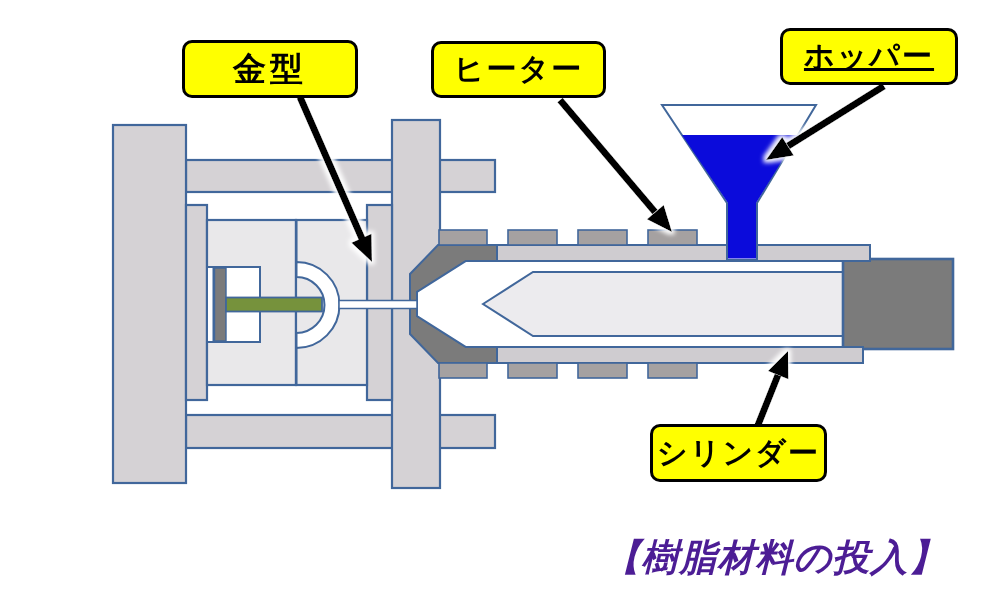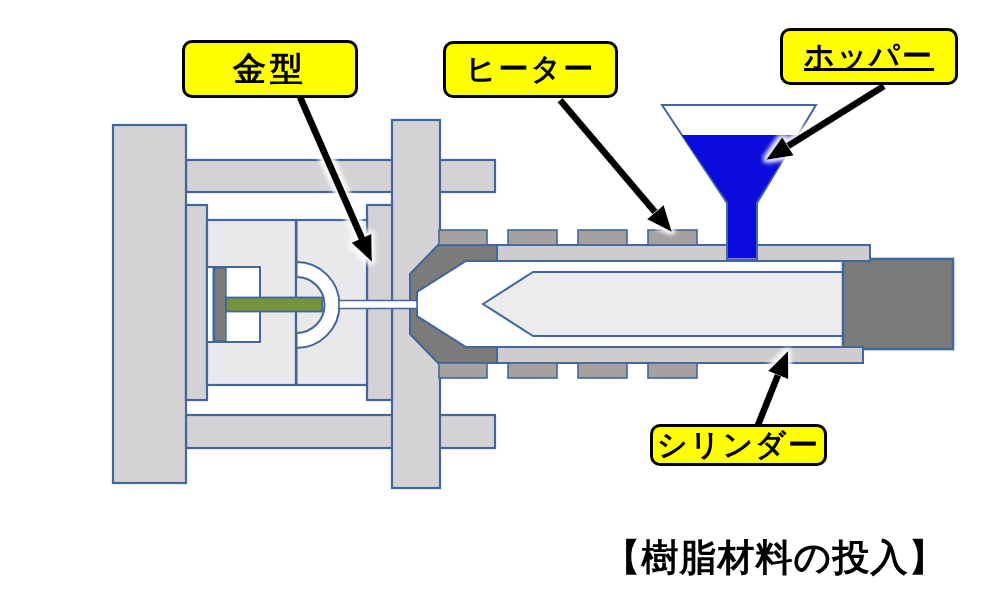--- a/index.html
+++ b/index.html
@@ -8,27 +8,27 @@
     font-family:"Liberation Sans","DejaVu Sans",sans-serif;
   }
   #machine-svg{position:absolute;left:0;top:0;z-index:1;}
   .callout{
     position:absolute;z-index:3;display:flex;align-items:center;justify-content:center;
     background:#ffff00;border:3px solid #000000;border-radius:10px;
     color:#000000;font-size:30px;font-weight:600;letter-spacing:2px;white-space:nowrap;
     box-sizing:border-box;
   }
   #label-mold    {left:182px;top:40px;width:176px;height:58px;font-size:33px;letter-spacing:4px;}
-  #label-heater  {left:443px;top:41px;width:175px;height:57px;}
+  #label-heater  {left:431px;top:41px;width:175px;height:57px;}
   #label-hopper  {left:780px;top:28px;width:178px;height:57px;text-decoration:underline;}
-  #label-cylinder{left:650px;top:424px;width:177px;height:42px;}
+  #label-cylinder{left:650px;top:424px;width:177px;height:58px;}
   #caption{
     position:absolute;z-index:3;left:575px;top:533px;width:400px;height:50px;
     display:flex;align-items:center;justify-content:center;
-    color:#000000;font-size:37px;font-weight:700;letter-spacing:1px;white-space:nowrap;
+    color:#4c1d95;font-size:37px;font-weight:700;letter-spacing:1px;white-space:nowrap;font-style:italic;
   }
   
   .frame {fill:#d5d2d5;stroke:#41679b;stroke-width:2.2;}
   .mold  {fill:#e9e8ea;stroke:#41679b;stroke-width:2.2;}
   .wall  {fill:#cfccd0;stroke:#41679b;stroke-width:2;}
   .heater{fill:#a5a1a1;stroke:#41679b;stroke-width:1.6;}
   .dark  {fill:#7b7b7b;stroke:#41679b;stroke-width:2;}
   .white {fill:#ffffff;stroke:#41679b;stroke-width:2;}
   .screw {fill:#ecebee;stroke:#41679b;stroke-width:2;}
   .green {fill:#76923c;stroke:#41679b;stroke-width:1.8;}

